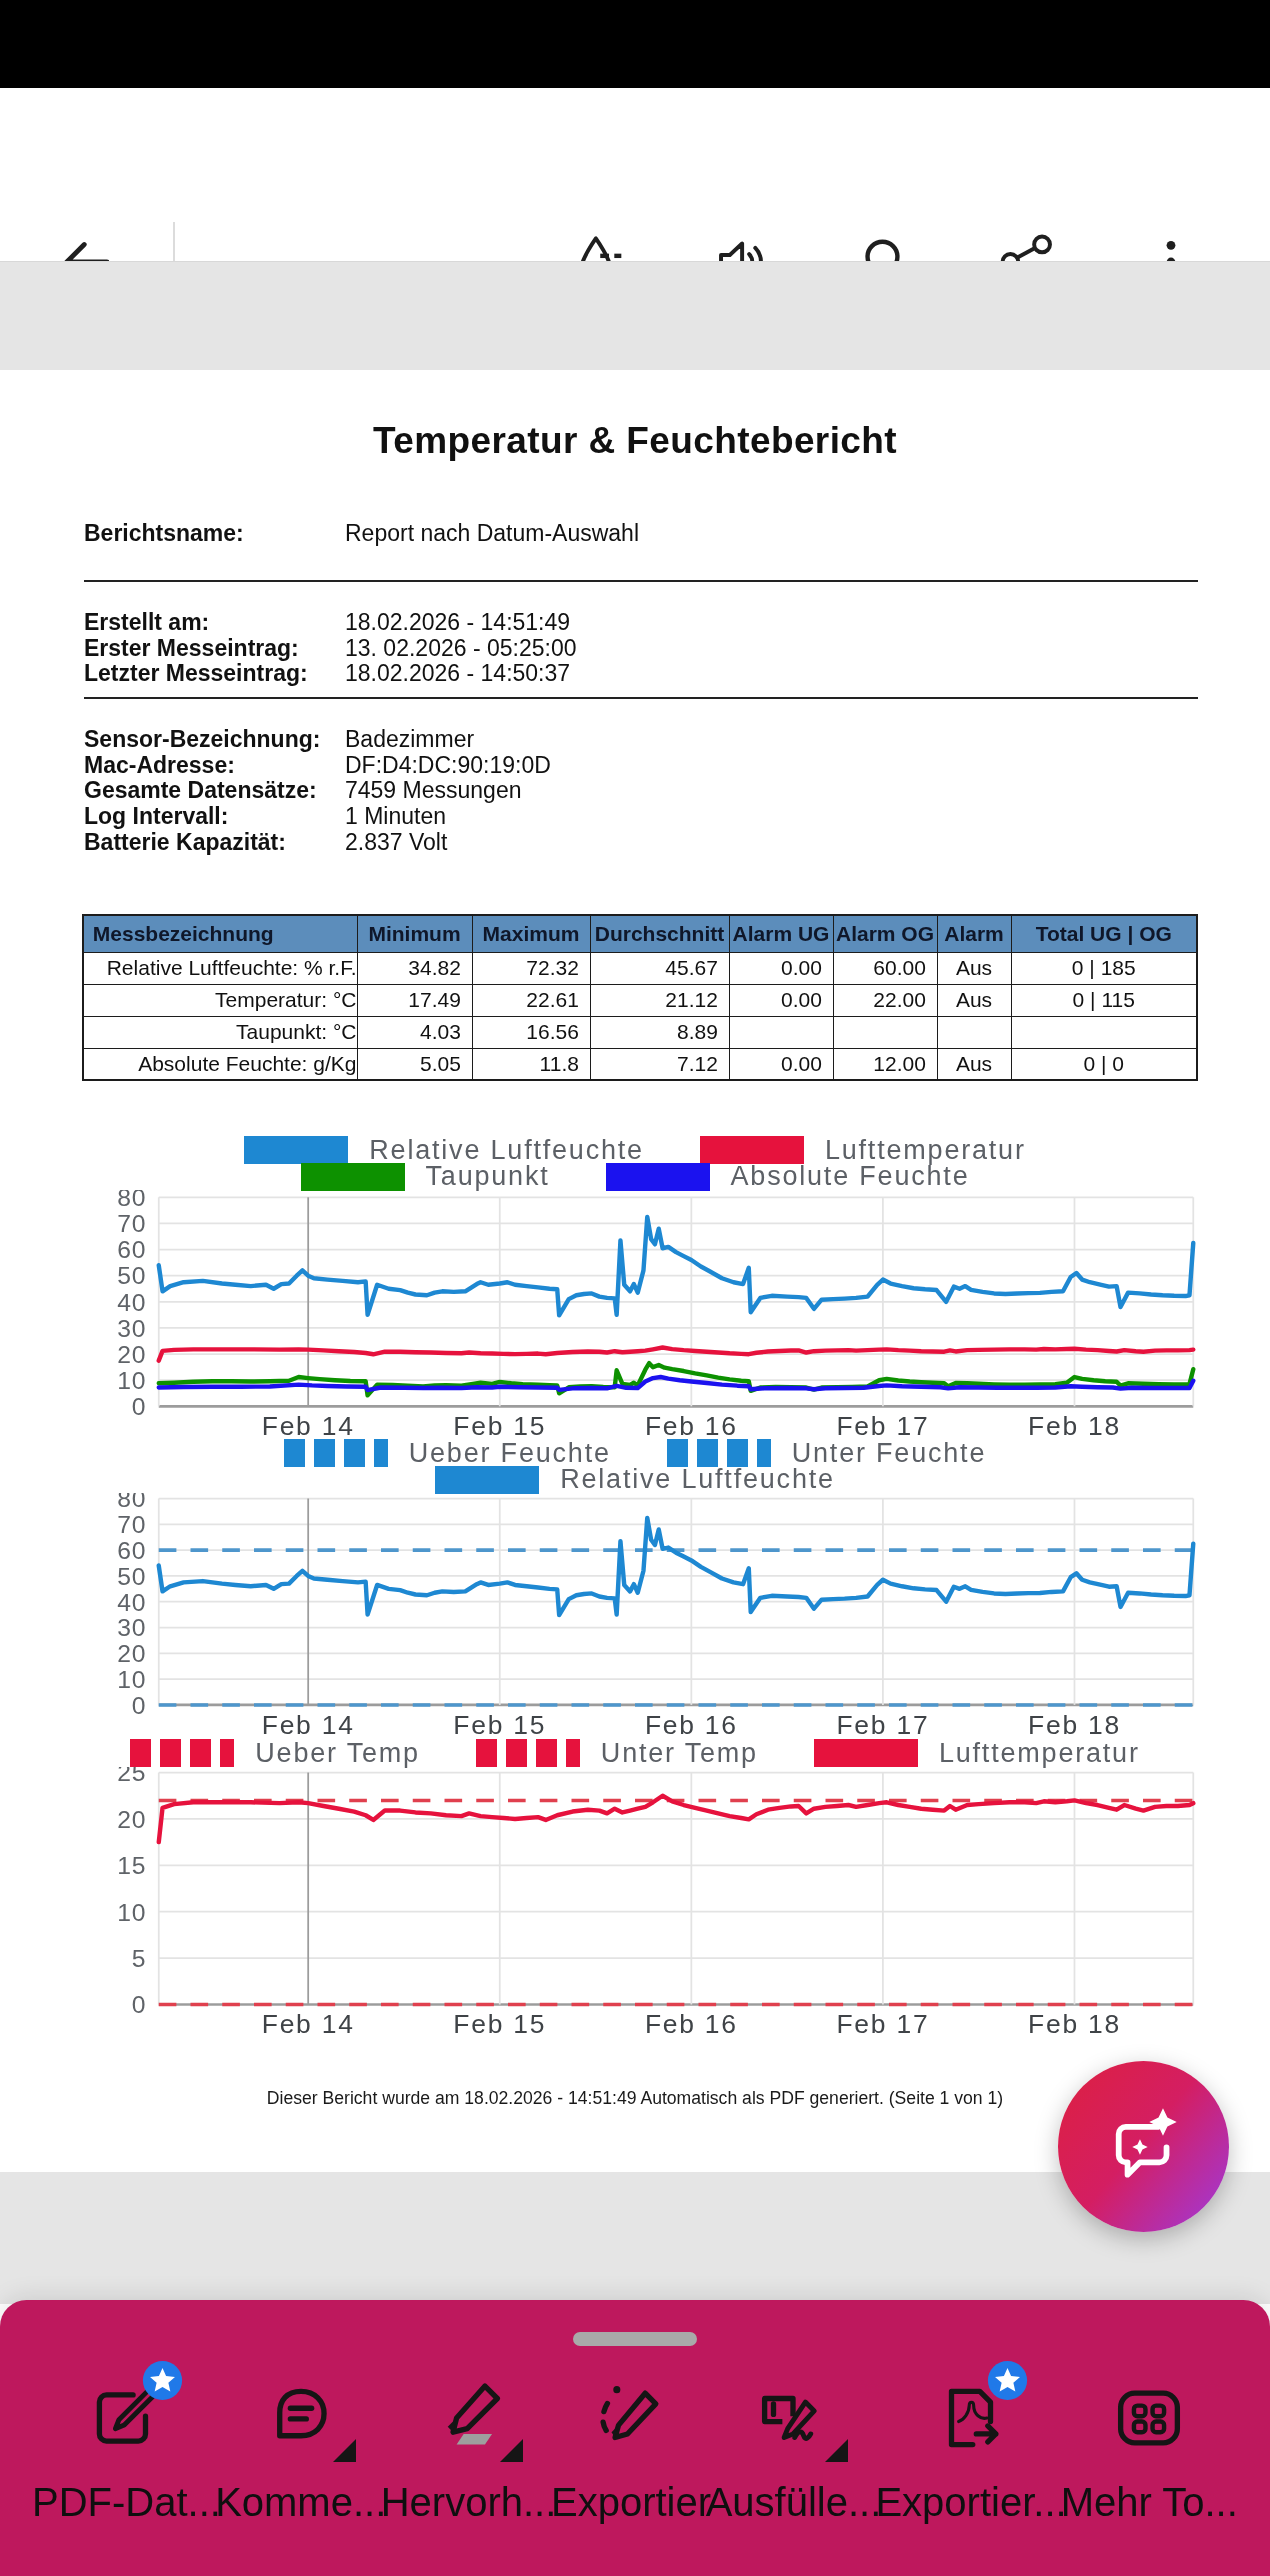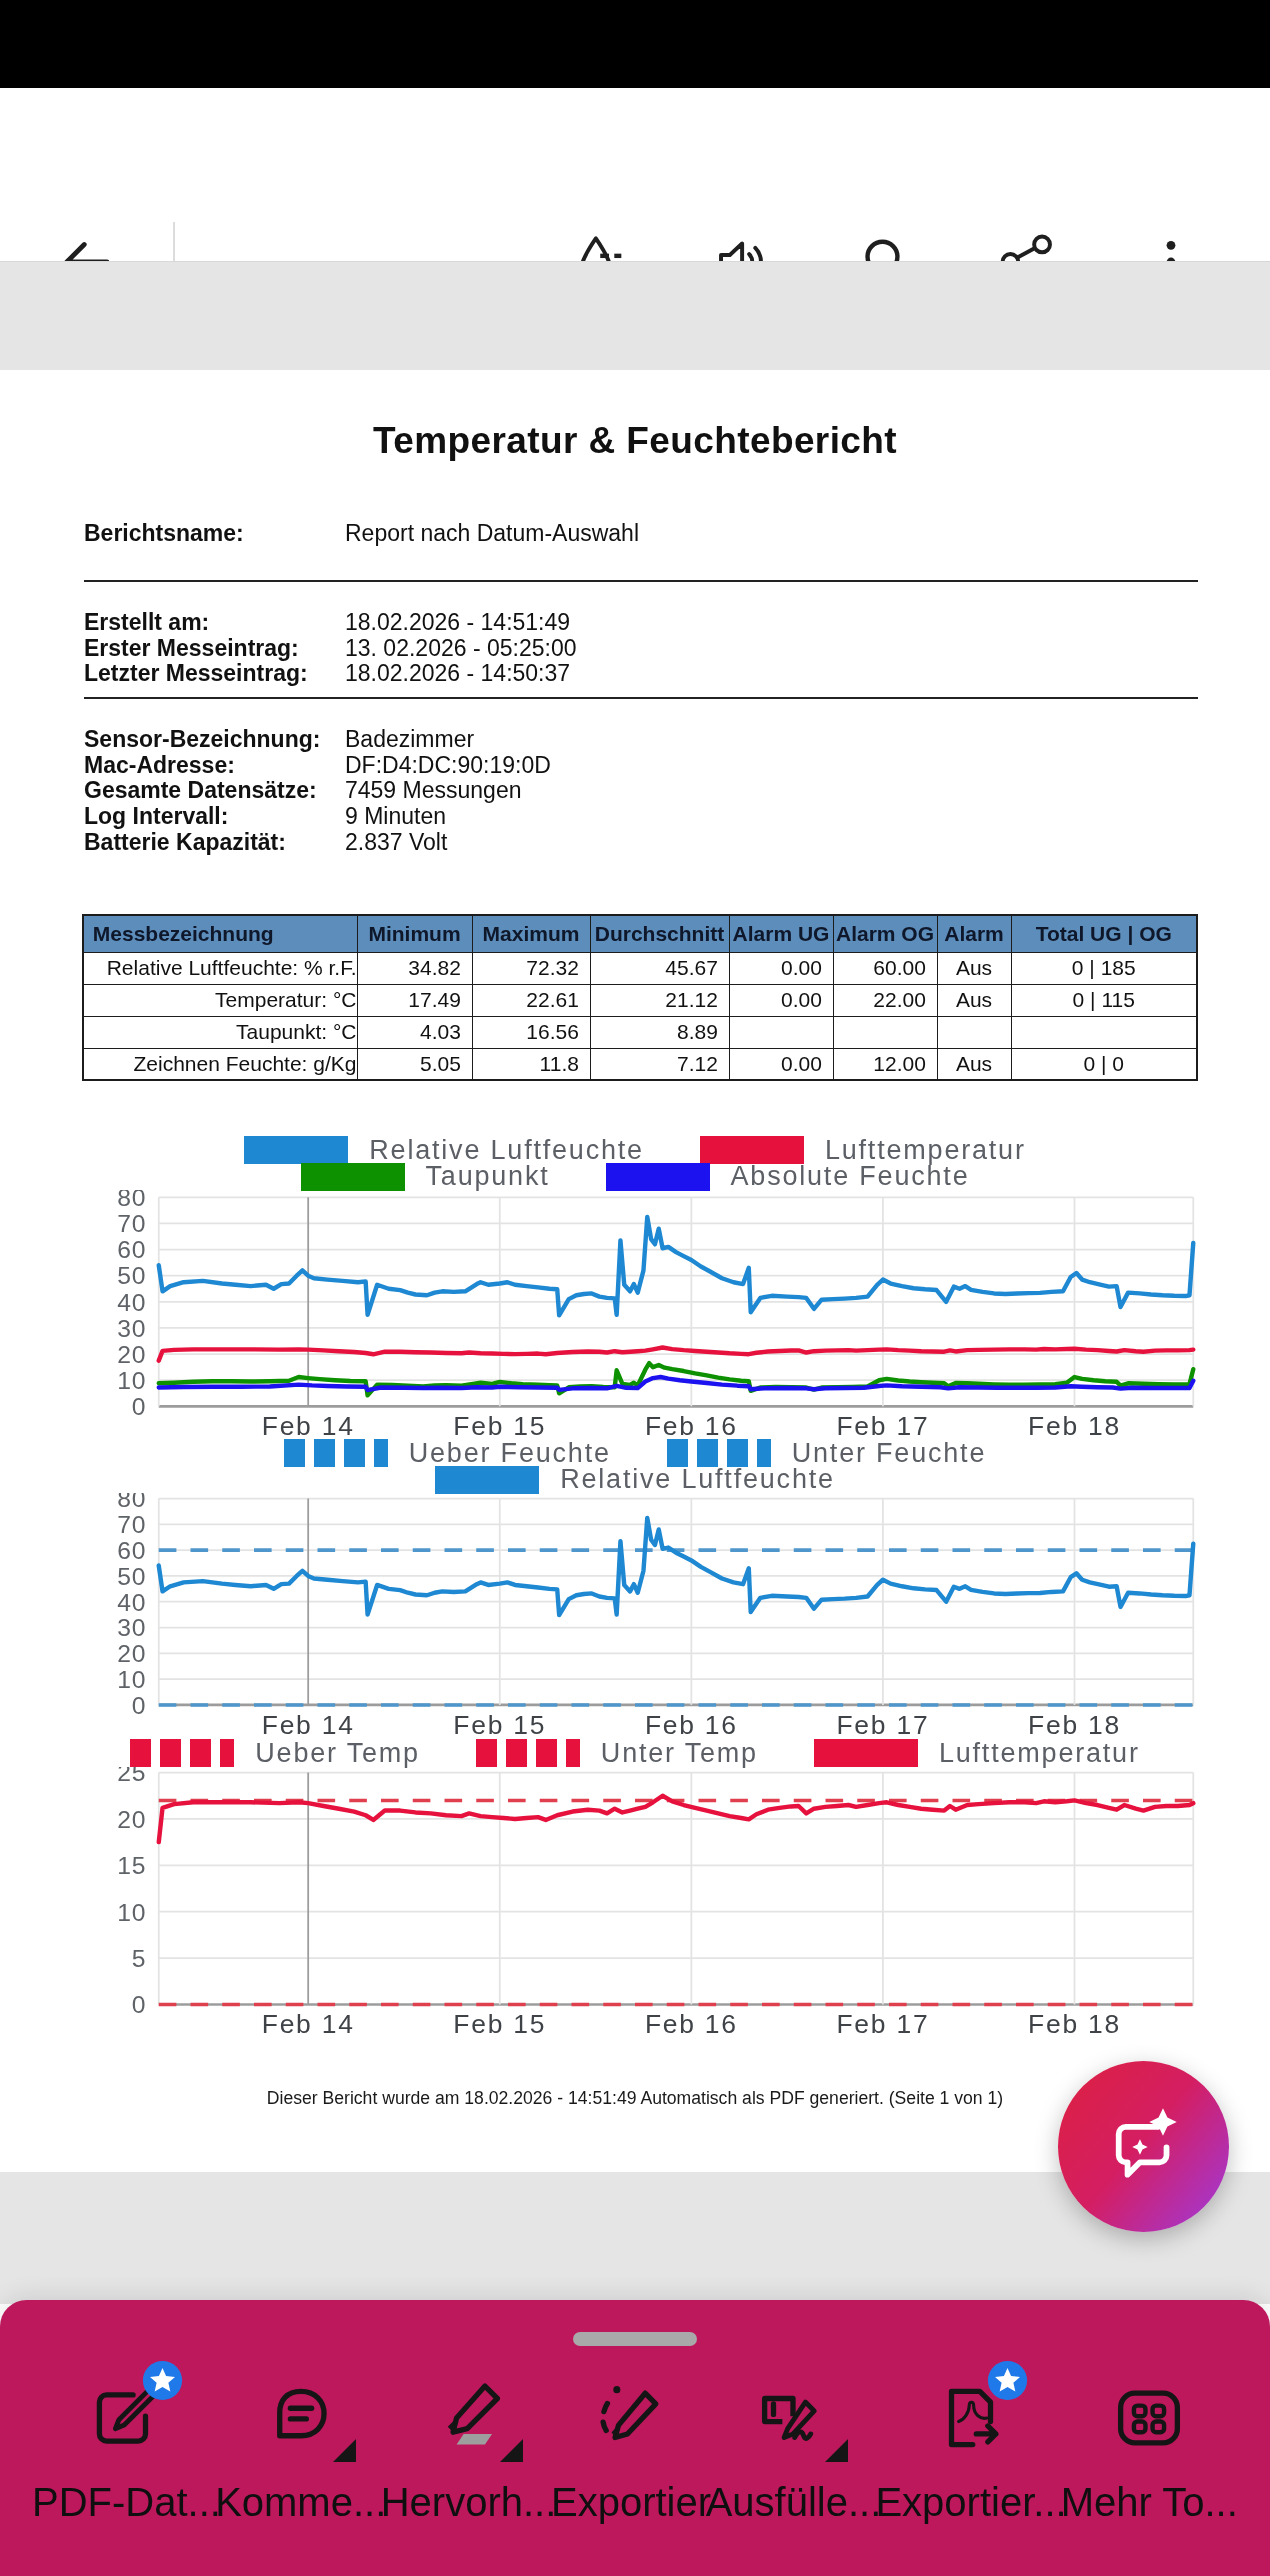--- a/index.html
+++ b/index.html
@@ -179,21 +179,21 @@
         <div class="meta-row">
           <span class="k">Mac-Adresse:</span>
           <span class="v">DF:D4:DC:90:19:0D</span>
         </div>
         <div class="meta-row">
           <span class="k">Gesamte Datensätze:</span>
           <span class="v">7459 Messungen</span>
         </div>
         <div class="meta-row">
           <span class="k">Log Intervall:</span>
-          <span class="v">9 Minuten</span>
+          <span class="v">1 Minuten</span>
         </div>
         <div class="meta-row">
           <span class="k">Batterie Kapazität:</span>
           <span class="v">2.837 Volt</span>
         </div>
       </div>
 
     <table class="stats-table">
         <colgroup>
           <col style="width: 274px;">
@@ -242,21 +242,21 @@
             <td class="al">Taupunkt: °C</td>
             <td class="ar">4.03</td>
             <td class="ar">16.56</td>
             <td class="ar">8.89</td>
             <td class="ar"></td>
             <td class="ar"></td>
             <td class="ac"></td>
             <td class="ac"></td>
           </tr>
           <tr>
-            <td class="al">Zeichnen Feuchte: g/Kg</td>
+            <td class="al">Absolute Feuchte: g/Kg</td>
             <td class="ar">5.05</td>
             <td class="ar">11.8</td>
             <td class="ar">7.12</td>
             <td class="ar">0.00</td>
             <td class="ar">12.00</td>
             <td class="ac">Aus</td>
             <td class="ac">0 | 0</td>
           </tr>
         </tbody>
     </table>

